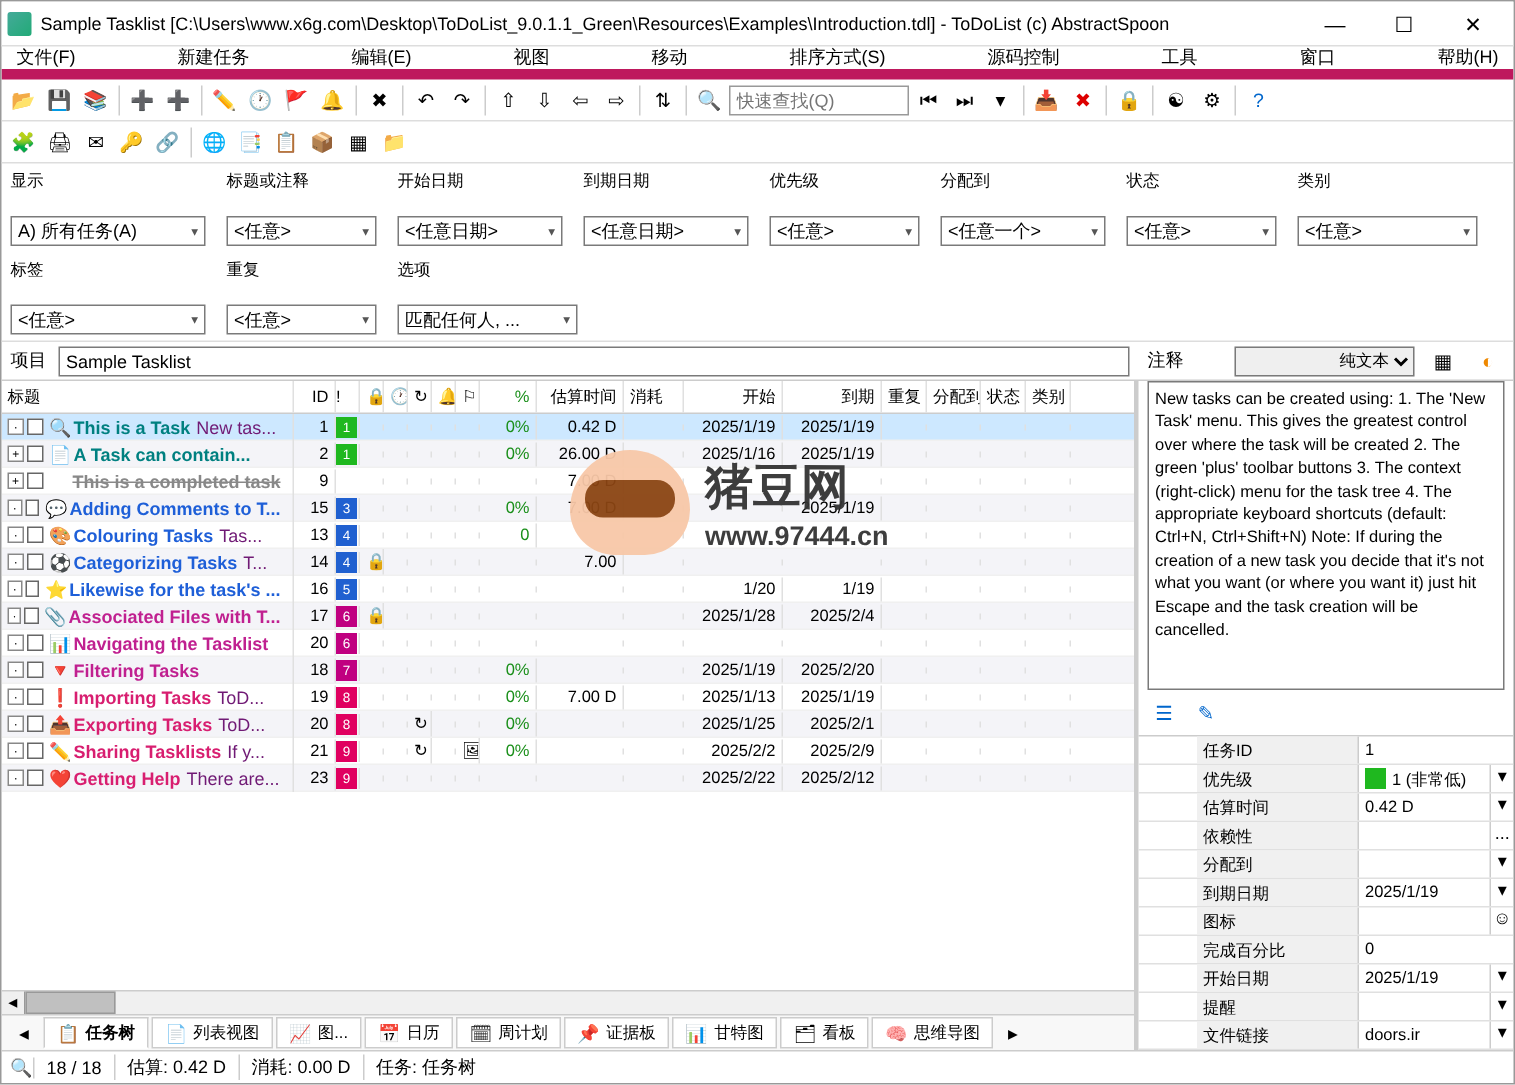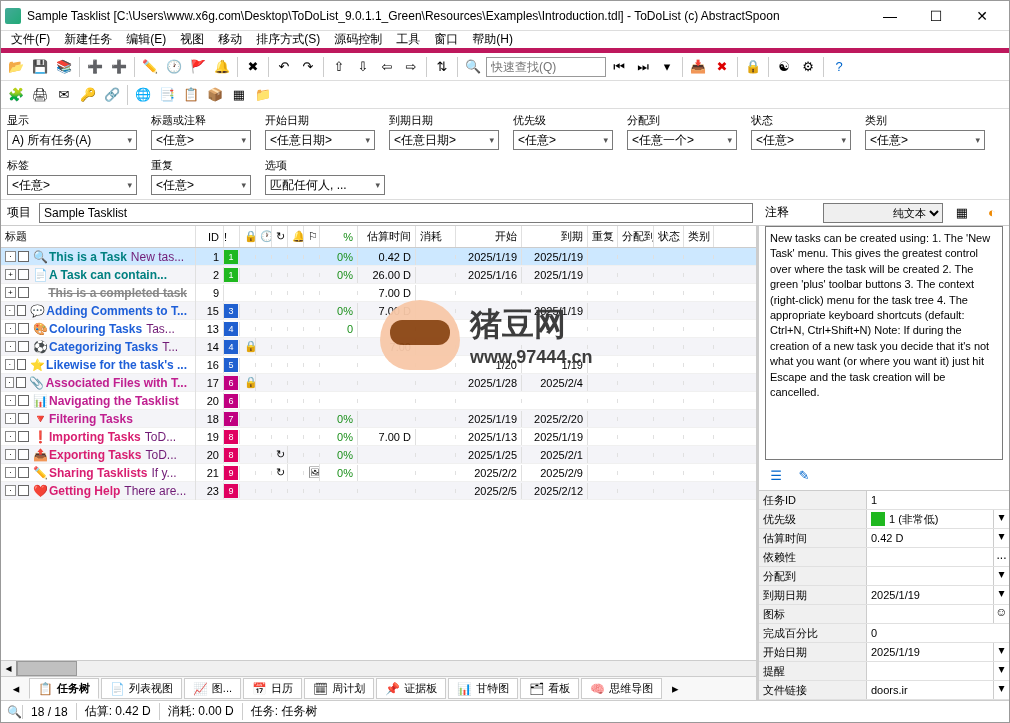--- a/index.html
+++ b/index.html
@@ -1,28 +1,28 @@
 <!DOCTYPE html>
 <html><head>
 <meta charset="utf-8">
 <style>
 * { box-sizing: border-box; margin: 0; padding: 0; font-family: "Microsoft YaHei", Tahoma, sans-serif; font-size: 12px; }
 body { background: #fff; width: 1010px; height: 723px; overflow: hidden; display: flex; flex-direction: column; border: 1px solid #999; }
 .titlebar { height: 30px; background: #fff; display: flex; align-items: center; padding: 0 4px; border-bottom: 1px solid #ddd; }
 .titlebar .icon { width: 16px; height: 16px; margin-right: 6px; background: linear-gradient(135deg,#4a9,#2a7); border-radius: 2px; }
 .titlebar .title { flex: 1; font-size: 12px; }
 .titlebar .winbtn { width: 46px; height: 30px; display: flex; align-items: center; justify-content: center; font-size: 14px; }
-.menubar { height: 22px; display: flex; align-items: center; padding: 0 4px; gap: 2px; border-bottom: 5px solid #be185d; }
+.menubar { height: 22px; display: flex; align-items: center; padding: 0 4px; gap: 2px; border-bottom: 7px solid #be185d; justify-content: space-between; }
 .menubar span { padding: 2px 6px; }
 .toolbar { height: 28px; display: flex; align-items: center; padding: 2px 4px; gap: 2px; border-bottom: 1px solid #ddd; }
 .tbtn { width: 22px; height: 22px; display: flex; align-items: center; justify-content: center; border: 1px solid transparent; font-size: 13px; }
 .tsep { width: 1px; height: 20px; background: #ccc; margin: 0 2px; }
 .quickfind { width: 120px; height: 20px; border: 1px solid #999; padding: 0 4px; }
 .filterbar { padding: 4px 6px; display: flex; flex-wrap: wrap; gap: 8px 14px; border-bottom: 1px solid #ddd; }
-.fgroup { display: flex; flex-direction: column; gap: 2px; }
+.fgroup { display: flex; flex-direction: column; gap: 16px; }
 .fgroup label { font-size: 11px; }
 .fgroup select, .fgroup .combo { height: 20px; border: 1px solid #7a7a7a; padding: 0 18px 0 4px; background: #fff; font-size: 12px; appearance: none; position: relative; }
 .combo { display: inline-flex; align-items: center; min-width: 100px; }
 .combo::after { content: "▾"; position: absolute; right: 4px; color: #555; font-size: 9px; }
 .projectrow { height: 26px; display: flex; align-items: center; padding: 0 6px; gap: 8px; border-bottom: 1px solid #ccc; }
 .projectrow input { flex: 1; height: 20px; border: 1px solid #7a7a7a; padding: 0 4px; }
 .main { flex: 1; display: flex; overflow: hidden; }
 .tasklist { flex: 1; display: flex; flex-direction: column; border-right: 3px solid #ccc; overflow: hidden; }
 .gridhead { display: flex; background: #fff; border-bottom: 1px solid #ccc; height: 22px; }
 .gridhead div, .row div.cell { border-right: 1px solid #e0e0e0; padding: 2px 4px; font-size: 11px; overflow: hidden; white-space: nowrap; text-overflow: ellipsis; display: flex; align-items: center; }
@@ -50,21 +50,21 @@
 .pribox { width: 14px; height: 14px; display: inline-block; text-align: center; color: #fff; font-size: 9px; line-height: 14px; }
 .taskicon { width: 14px; height: 14px; display: inline-block; margin: 0 2px; }
 .chk { width: 11px; height: 11px; border: 1px solid #666; display: inline-block; margin-right: 2px; background: #fff; }
 .exp { width: 11px; height: 11px; border: 1px solid #888; display: inline-flex; align-items: center; justify-content: center; font-size: 8px; margin-right: 2px; background: #fff; }
 .tasktxt { font-weight: bold; }
 .subtext { color: #701a75; font-weight: normal; margin-left: 4px; }
 .rightpanel { width: 250px; display: flex; flex-direction: column; }
 .notesel { flex: 1; height: 20px; border: 1px solid #7a7a7a; font-size: 11px; text-align: right; }
 .notesbody { flex: 1; border: 1px solid #7a7a7a; margin: 0 6px; padding: 4px; font-size: 11px; overflow: auto; line-height: 1.4; }
 .propgrid { border-top: 1px solid #ccc; }
-.propgrid .prow { display: flex; height: 19px; border-bottom: 1px solid #e0e0e0; }
+.propgrid .prow { display: flex; height: 19px; border-bottom: 1px solid #e0e0e0; padding-left: 39px; }
 .propgrid .plabel { width: 108px; background: #f0f0f0; padding: 2px 4px; border-right: 1px solid #ccc; font-size: 11px; }
 .propgrid .pval { flex: 1; padding: 2px 4px; font-size: 11px; display: flex; align-items: center; }
 .propgrid .pbtn { width: 16px; text-align: center; border-left: 1px solid #ccc; }
 .tabbar { height: 24px; display: flex; align-items: center; border-top: 1px solid #ccc; background: #f8f8f8; padding: 0 4px; gap: 2px; }
 .tab { padding: 2px 8px; border: 1px solid #ccc; background: #fff; display: flex; align-items: center; gap: 4px; font-size: 11px; }
 .tab.active { background: #fff; border-bottom-color: #fff; font-weight: bold; }
 .statusbar { height: 22px; display: flex; align-items: center; border-top: 1px solid #ccc; padding: 0 6px; font-size: 11px; }
 .statusbar .sseg { padding: 0 8px; border-left: 1px solid #ccc; }
 .watermark { position: absolute; top: 300px; left: 380px; pointer-events: none; opacity: 0.95; font-size: 40px; font-weight: bold; color: #333; display: flex; align-items: center; }
 .watermark .pig { width: 80px; height: 70px; background: #f8c8a8; border-radius: 40px 40px 30px 30px; position: relative; margin-right: 10px; }
@@ -579,21 +579,21 @@
             <span class="pribox" style="background:#e00060">9</span>
           </div>
   <div class="cell col-lock"></div>
           <div class="cell col-clock"></div>
   <div class="cell col-recur"></div>
           <div class="cell col-bell"></div>
   <div class="cell col-flag"></div>
   <div class="cell col-pct"></div>
           <div class="cell col-est"></div>
   <div class="cell col-spent"></div>
-          <div class="cell col-start">2025/2/5</div>
+          <div class="cell col-start">2025/2/22</div>
   <div class="cell col-due">2025/2/12</div>
           <div class="cell col-rep"></div>
   <div class="cell col-alloc"></div>
           <div class="cell col-stat"></div>
           <div class="cell col-cat"></div>
         </div>
       </div>
     <div class="scrollbar-h">
         <div style="width:16px;border-right:1px solid #999;text-align:center">◂</div>
         <div class="thumb"></div>

